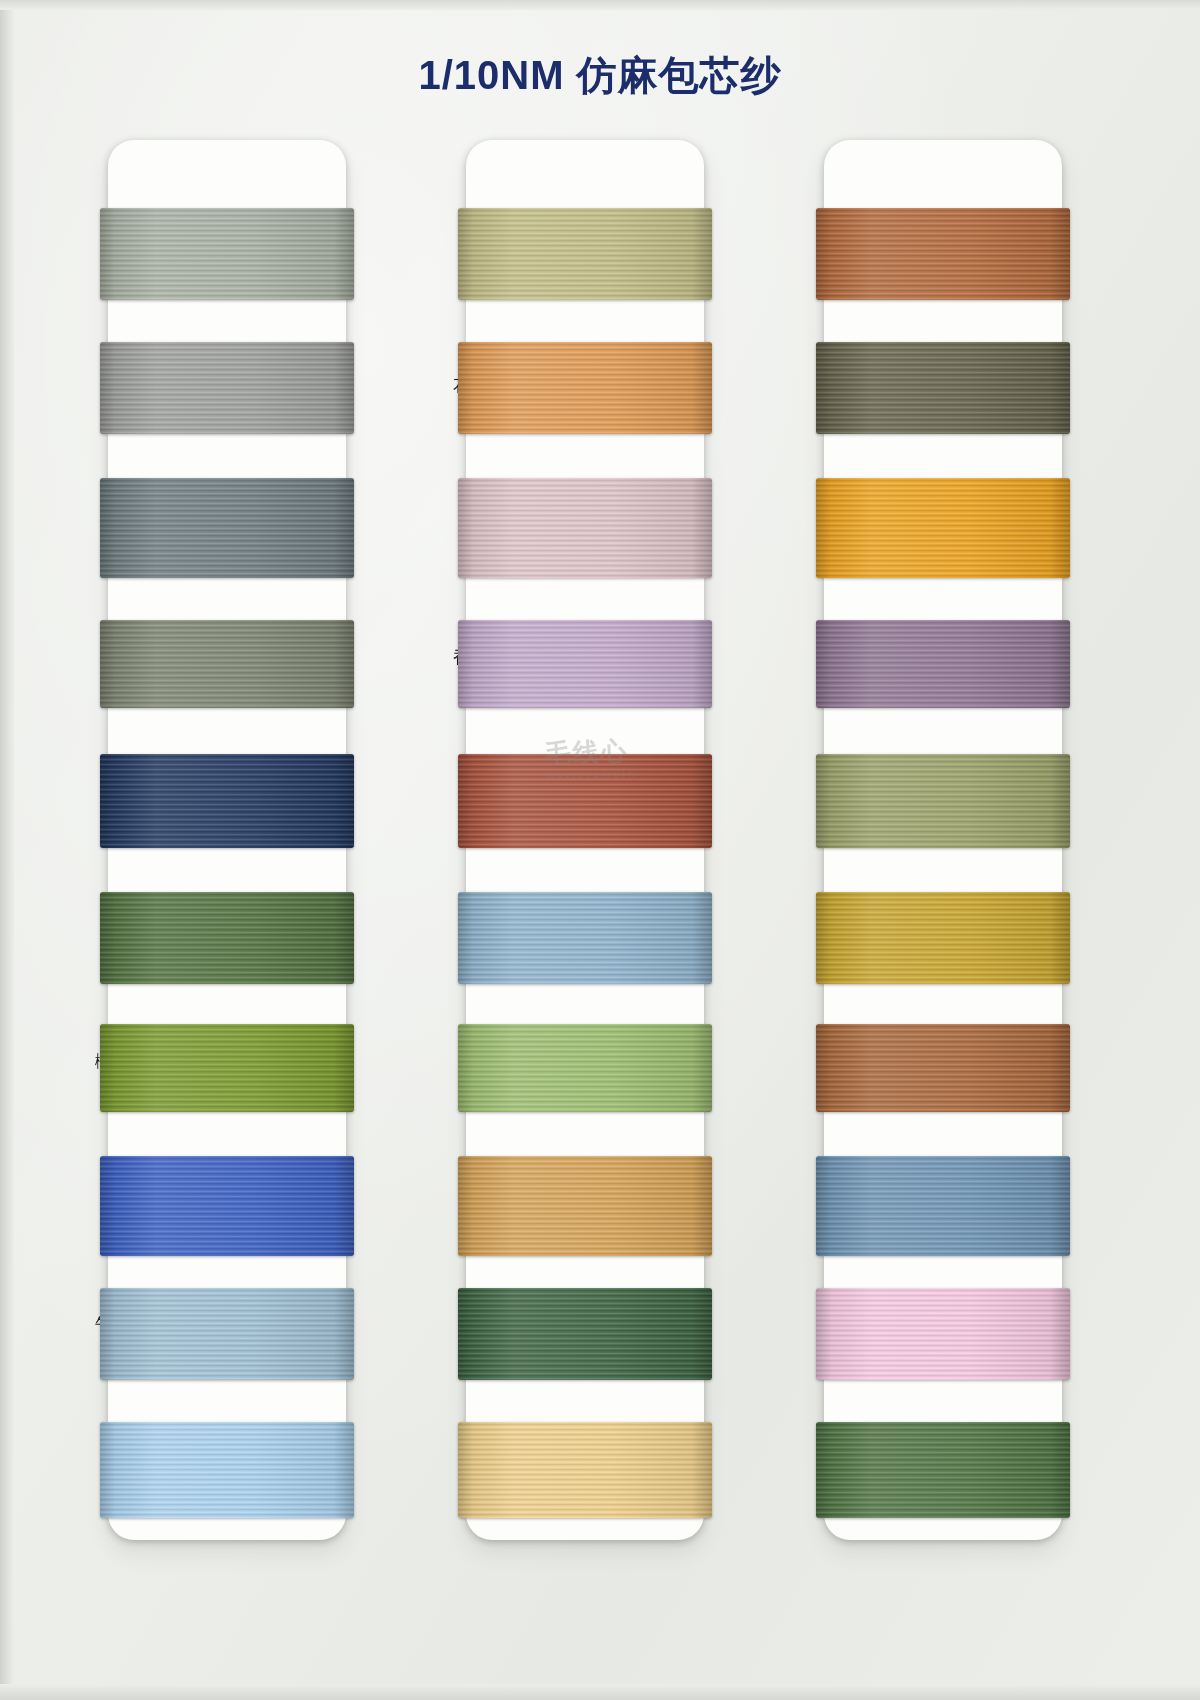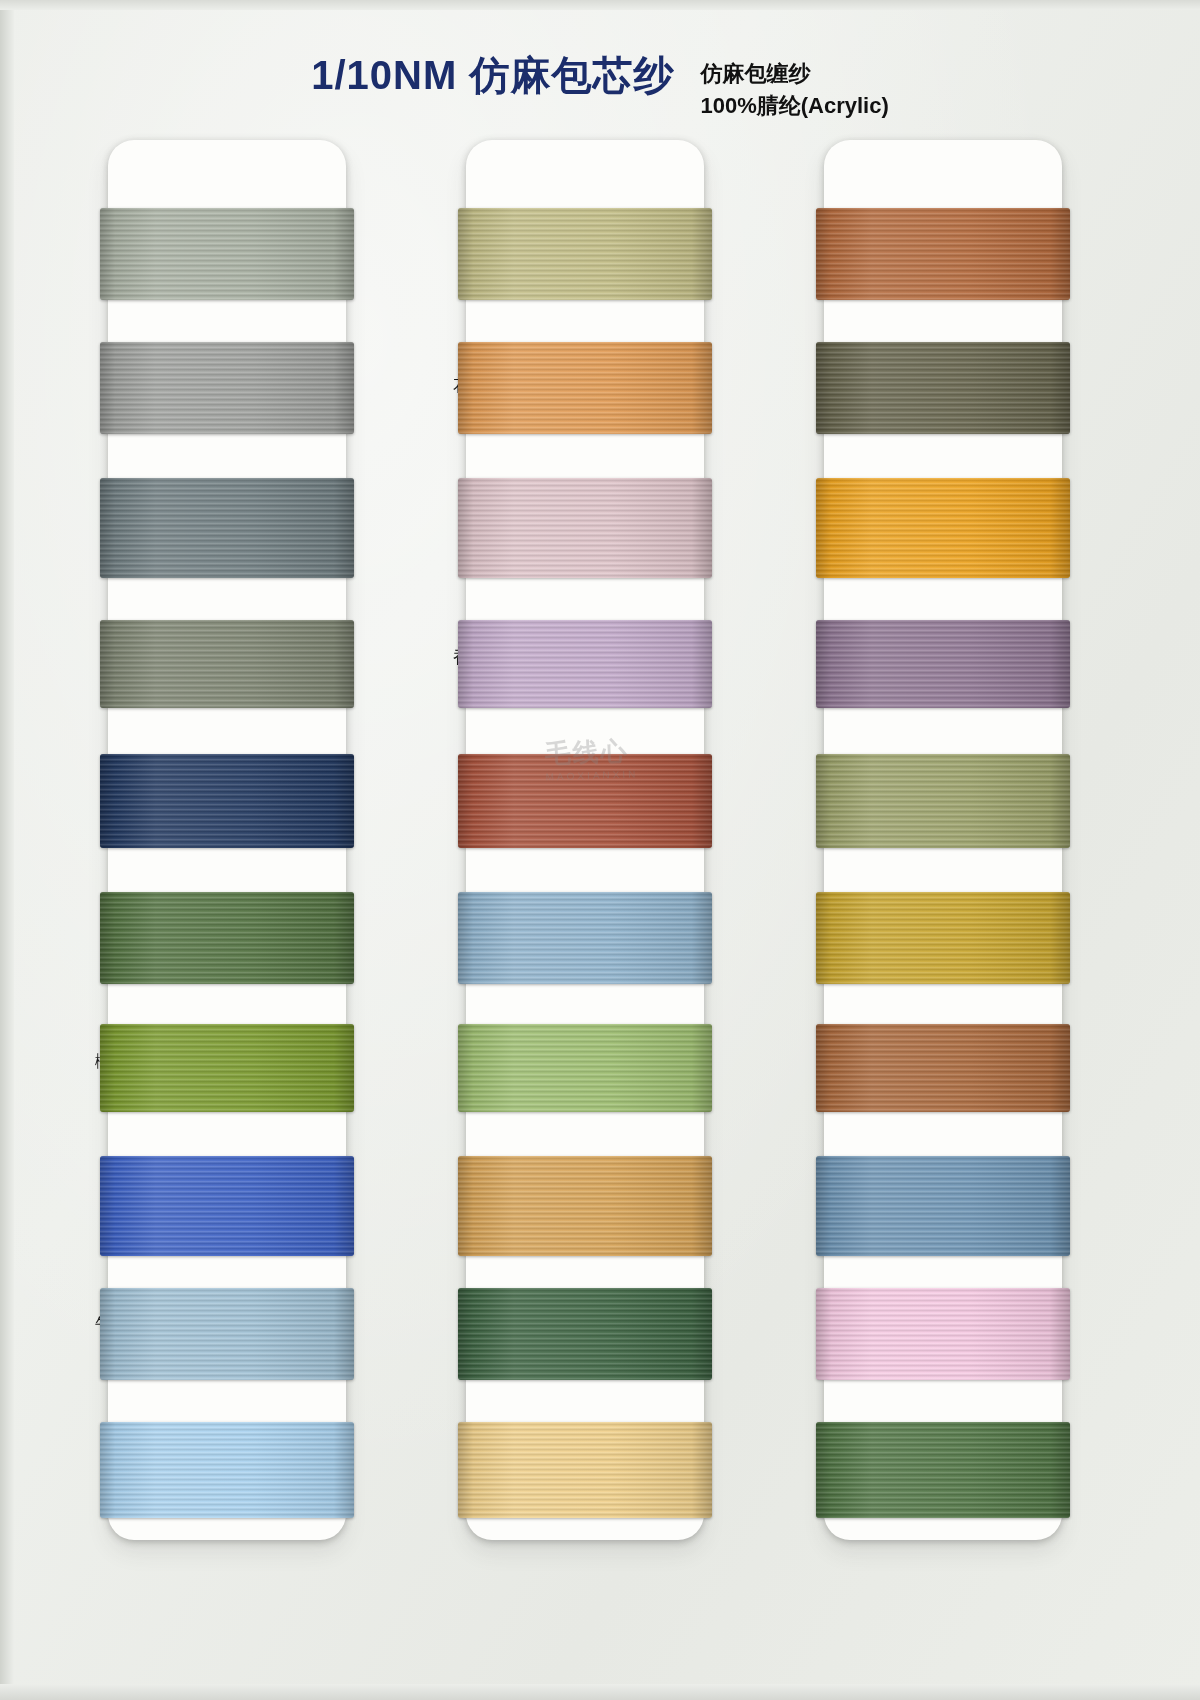--- a/index.html
+++ b/index.html
@@ -118,24 +118,20 @@
 </head>
 <body>
 
 <div class="paper-bg"></div>
 <div class="paper-edge-left"></div>
 <div class="paper-edge-top"></div>
 <div class="paper-edge-bottom"></div>
 
 <div class="header">
   <div class="title-main">1/10NM 仿麻包芯纱</div>
-  <div class="title-sub">
-    <div>仿麻包缠纱</div>
-    <div>100%腈纶(Acrylic)</div>
-  </div>
 </div>
 
 <div class="board" id="board">
     <div class="column col0">
       <div class="card"></div>
       <div class="labels">
         <div class="label" style="top: 84px;">
           <div class="code">1031</div>
           <div class="name">浅灰</div>
         </div>

